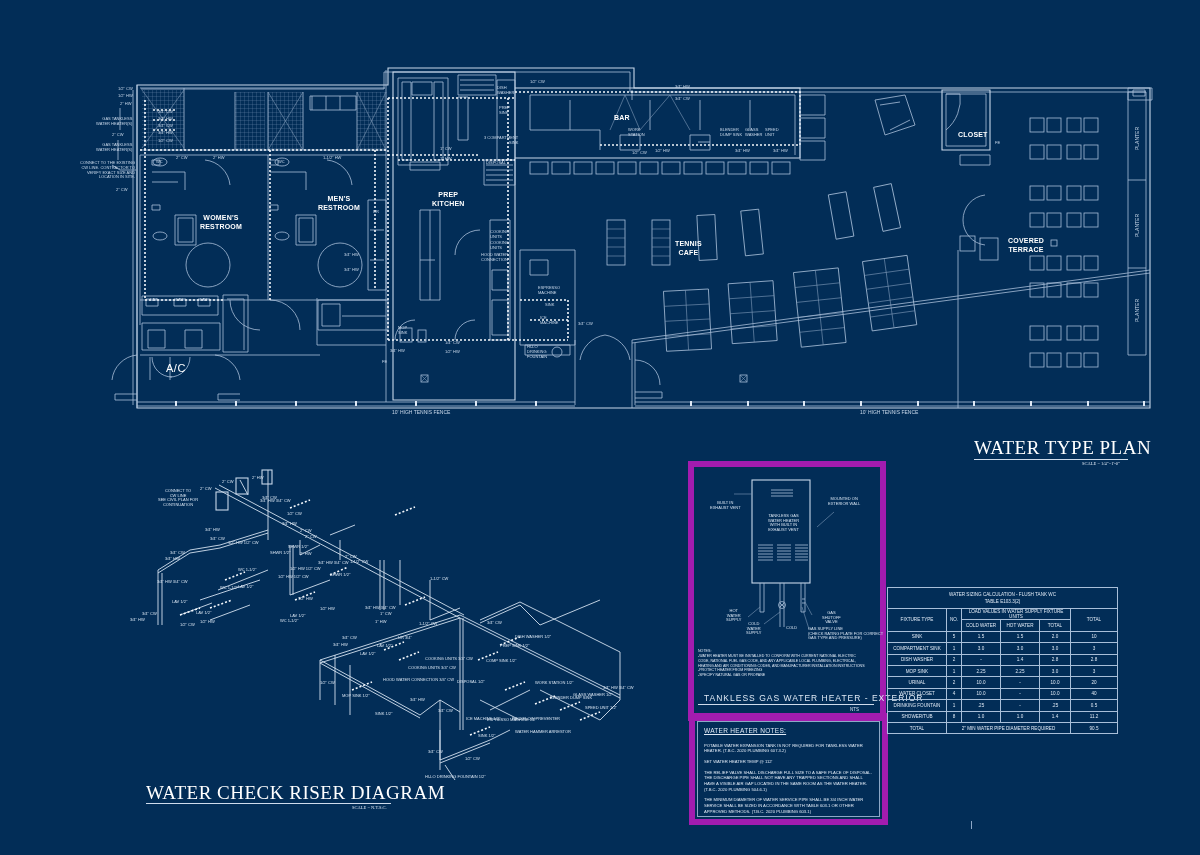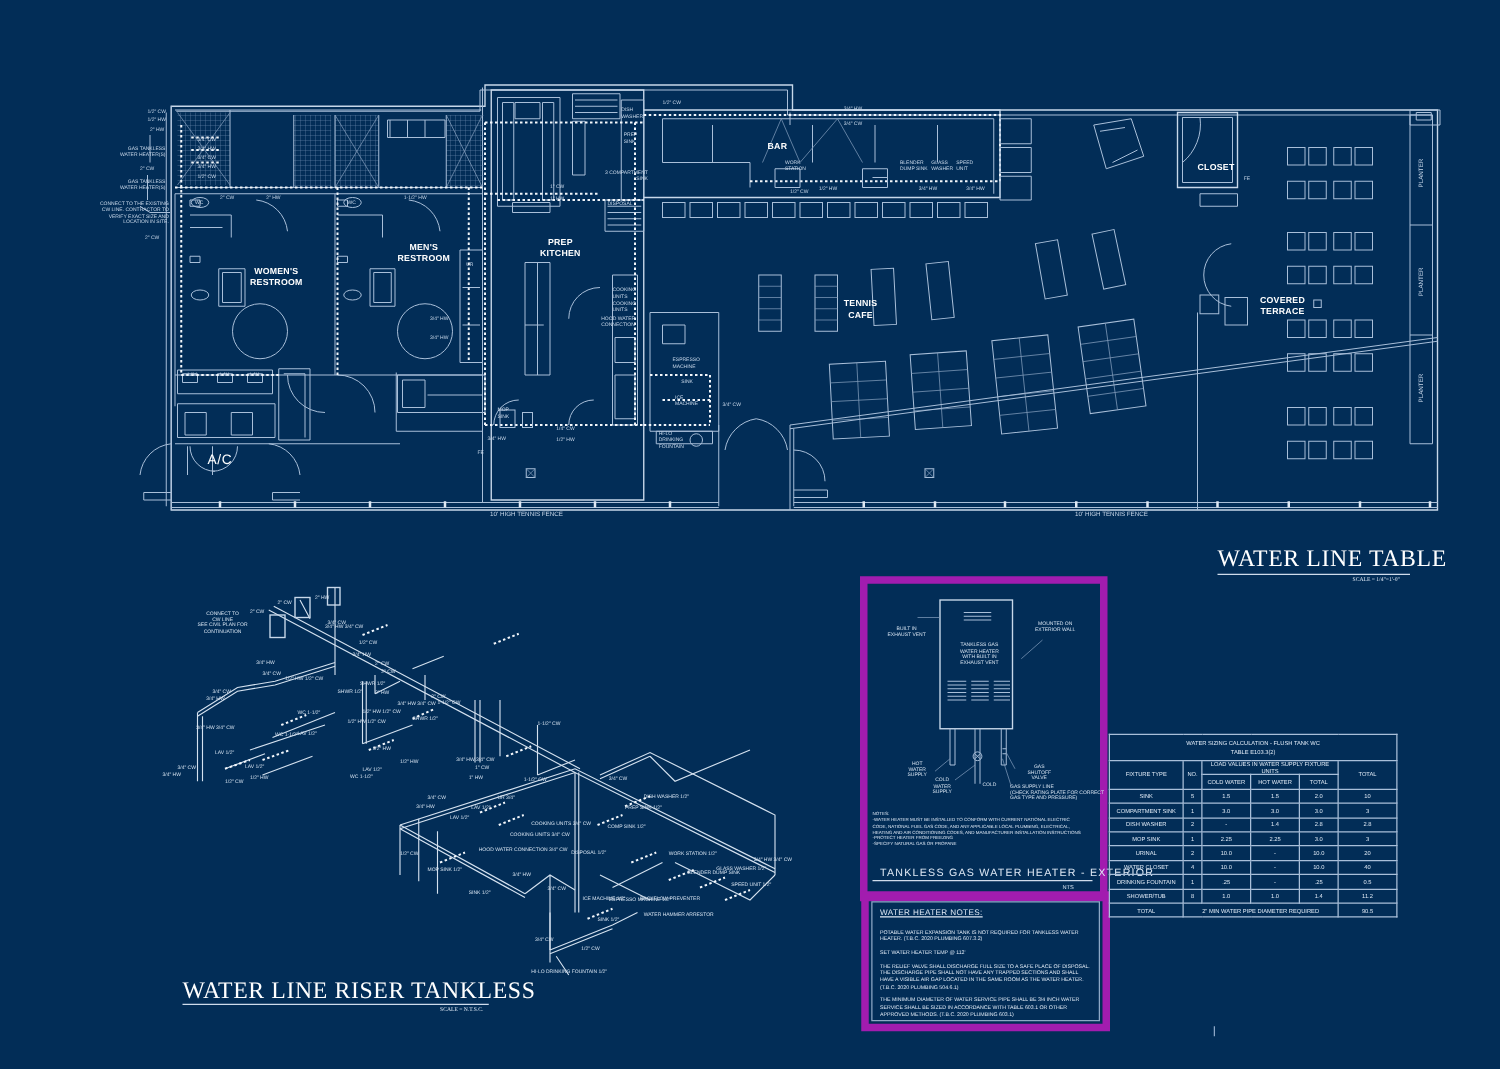--- a/index.html
+++ b/index.html
@@ -393,21 +393,21 @@
 <div class="small-note" style="left:445px;top:341px;">1/4" CW</div>
 <div class="small-note" style="left:445px;top:350px;">1/2" HW</div>
 
 <div class="small-note" style="left:675px;top:85px;">3/4" HW</div>
 <div class="small-note" style="left:675px;top:97px;">3/4" CW</div>
 <div class="small-note" style="left:632px;top:151px;">1/2" CW</div>
 <div class="small-note" style="left:655px;top:149px;">1/2" HW</div>
 <div class="small-note" style="left:735px;top:149px;">3/4" HW</div>
 <div class="small-note" style="left:773px;top:149px;">3/4" HW</div>
 
-<div class="sheet-title" style="left:974px;top:437px;">WATER LINE TABLE</div>
+<div class="sheet-title" style="left:974px;top:437px;">WATER TYPE PLAN</div>
 <div class="sheet-rule" style="left:974px;top:459px;width:154px;"></div>
 <div class="sheet-scale" style="left:1082px;top:461px;">SCALE = 1/4"=1'-0"</div>
 
 <div class="riser-note" style="left:158px;top:489px;white-space:pre">CONNECT TO
 CW LINE
 SEE CIVIL PLAN FOR
 CONTINUATION</div>
 <div id="riser-labels">
     <div class="riser-note" style="left: 222px; top: 480px;">2" CW</div>
     <div class="riser-note" style="left: 252px; top: 476px;">2" HW</div>
@@ -477,21 +477,21 @@
     <div class="riser-note" style="left: 466px; top: 717px;">ICE MACHINE 1/2"</div>
     <div class="riser-note" style="left: 487px; top: 718px;">ESPRESSO MACHINE 1/2"</div>
     <div class="riser-note" style="left: 512px; top: 717px;">BACKFLOW PREVENTER</div>
     <div class="riser-note" style="left: 515px; top: 730px;">WATER HAMMER ARRESTOR</div>
     <div class="riser-note" style="left: 478px; top: 734px;">SINK 1/2"</div>
     <div class="riser-note" style="left: 425px; top: 775px;">HI-LO DRINKING FOUNTAIN 1/2"</div>
     <div class="riser-note" style="left: 428px; top: 750px;">3/4" CW</div>
     <div class="riser-note" style="left: 465px; top: 757px;">1/2" CW</div>
   </div>
 
-<div class="sheet-title" style="left:146px;top:782px;">WATER LINE RISER TANKLESS</div>
+<div class="sheet-title" style="left:146px;top:782px;">WATER CHECK RISER DIAGRAM</div>
 <div class="sheet-rule" style="left:146px;top:803px;width:245px;"></div>
 <div class="sheet-scale" style="left:352px;top:805px;">SCALE = N.T.S.C.</div>
 
 <div class="panel" style="left:688px;top:461px;width:186px;height:248px;">
   <svg width="186" height="248" viewBox="0 0 186 248" style="position:absolute;left:0;top:0">
     <rect x="58" y="13" width="58" height="103" class="ln2"></rect>
     <path class="ln" d="M77 23 H99 M77 26 H99 M77 29 H99"></path>
     <g class="ln">
       <path d="M64 78 H79 M64 81 H79 M64 84 H79 M64 87 H79 M64 90 H79 M64 93 H79"></path>
       <path d="M83 78 H97 M83 81 H97 M83 84 H97 M83 87 H97 M83 90 H97 M83 93 H97"></path>

